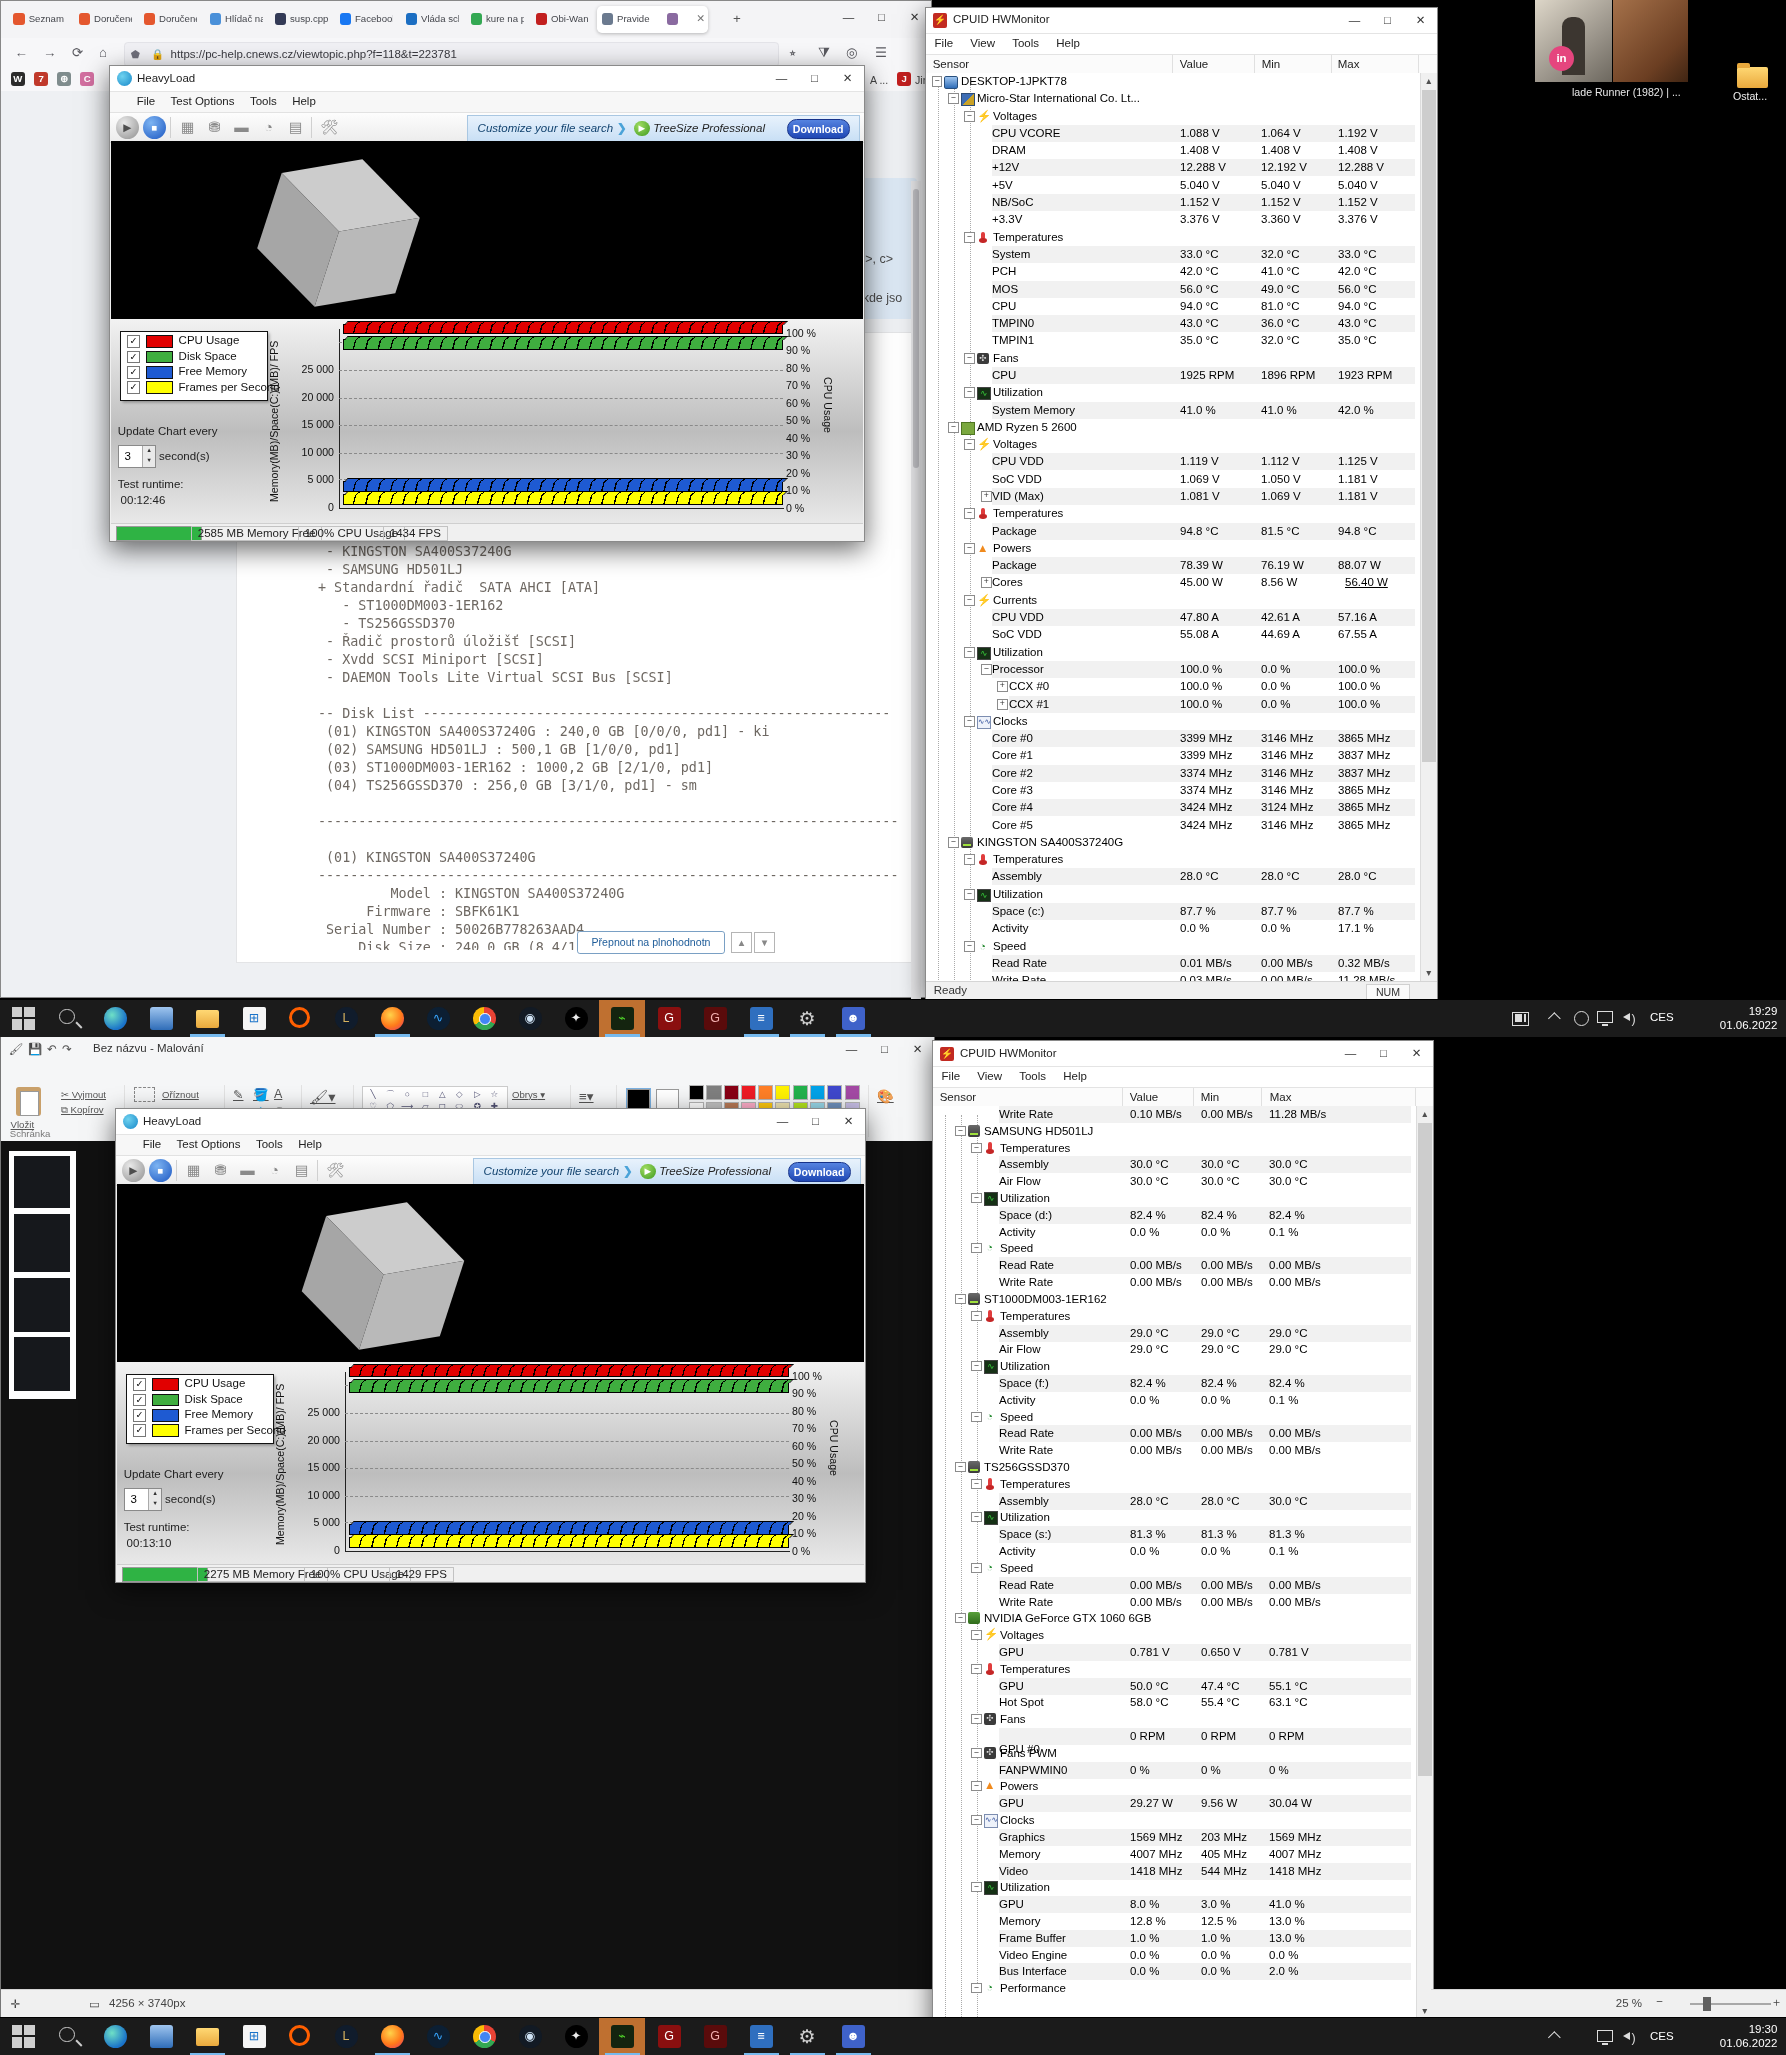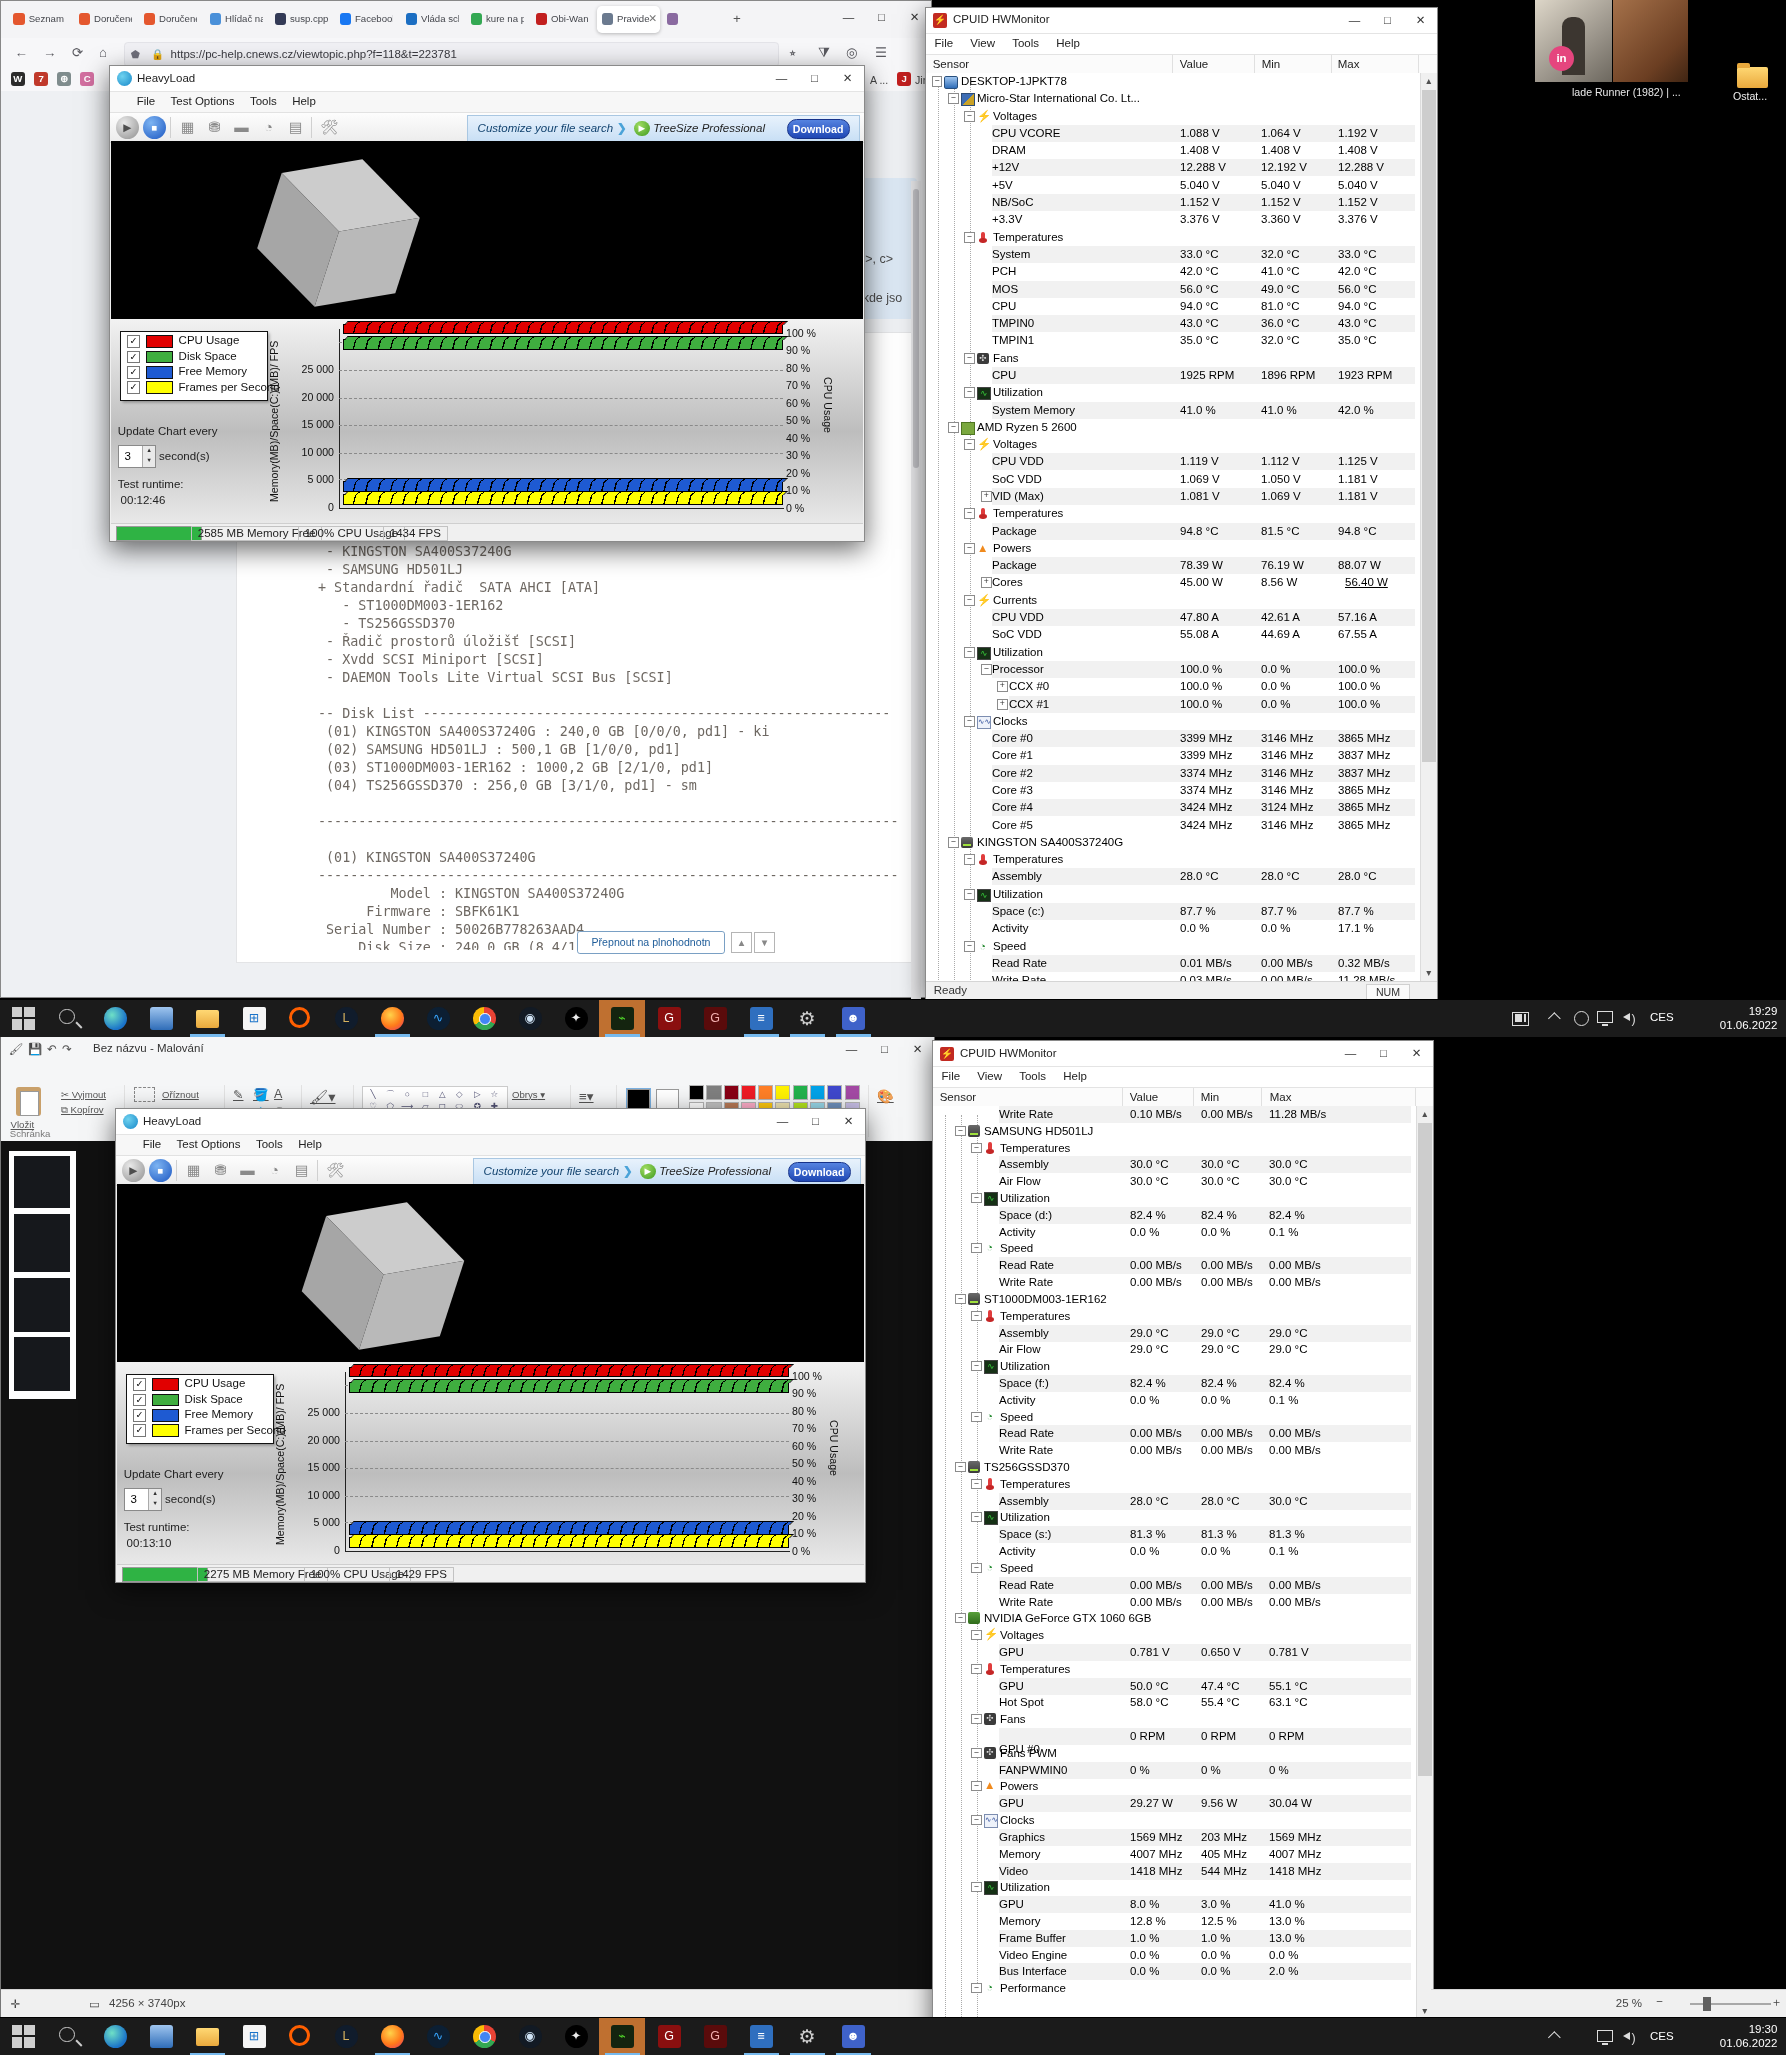--- a/index.html
+++ b/index.html
@@ -210,21 +210,21 @@
             <div class="fl">Vláda sch</div>
           </div>
           <div class="fftab" style="left: 465px;">
             <div class="fv" style="background: rgb(52, 168, 83);"></div>
             <div class="fl">kure na p</div>
           </div>
           <div class="fftab" style="left: 530px;">
             <div class="fv" style="background: rgb(194, 31, 31);"></div>
             <div class="fl">Obi-Wan</div>
           </div>
-          <div class="fftab act" style="left: 596px;">
+          <div class="fftab act" style="left: 596px; padding-left: 48px;">
             <div class="fv" style="background: rgb(107, 122, 143);"></div>
             <div class="fl">Pravide</div>
             <div class="fx">✕</div>
           </div>
           <div class="fftab" style="left: 661px;">
             <div class="fv" style="background: rgb(138, 106, 160);"></div>
             <div class="fl"></div>
           </div>
           <div class="abs" style="left: 732px; top: 9.6px; font-size: 13.4px; color: rgb(85, 85, 85);">+</div>
         </div>

